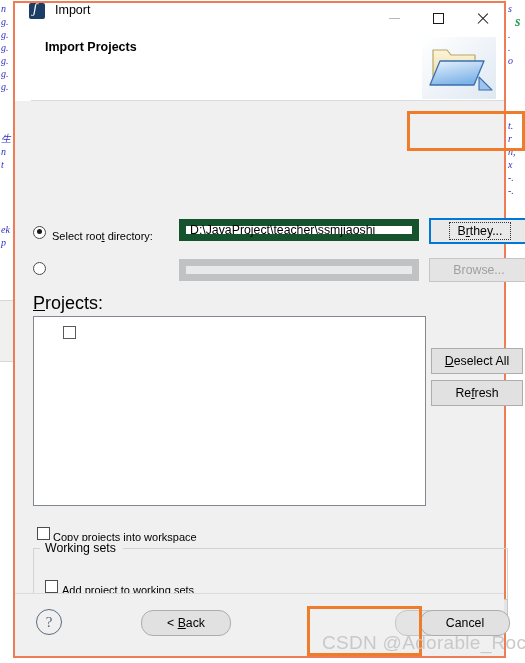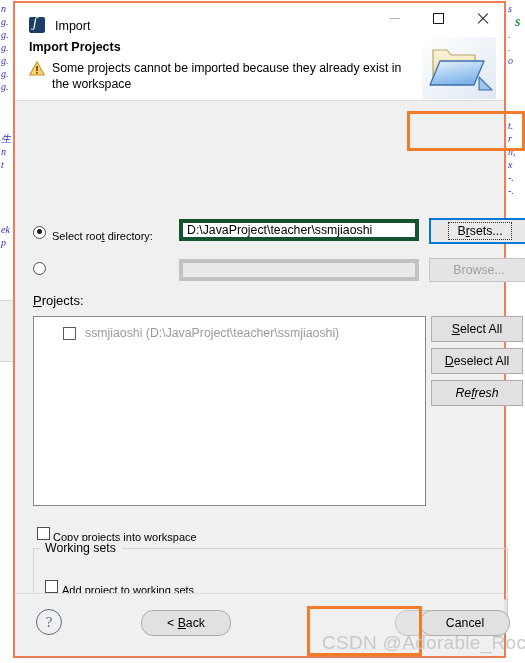--- a/index.html
+++ b/index.html
@@ -77,21 +77,21 @@
     display: flex;
     flex-direction: column;
   }
 
   
   #titlebar {
     height: 30px;
     min-height: 30px;
     background: #ffffff;
     display: flex;
-    align-items: flex-end;
+    align-items: flex-start;
     position: relative;
   }
   #app-icon {
     width: 16px;
     height: 16px;
     margin-left: 14px;
     background: #1b3d66;
     border-radius: 2px;
     position: relative;
     flex: none;
@@ -154,20 +154,21 @@
   .glyph-close::after  { transform: rotate(-45deg); }
 
   
   #header {
     position: relative;
     background: #ffffff;
     padding: 6px 16px 8px 0;
     border-bottom: 1px solid #dcdcdc;
     min-height: 68px;
     box-sizing: border-box;
+    margin-left: 16px;
   }
   #header-title {
     font-size: 12.5px;
     font-weight: bold;
     margin: 1px 0 6px 14px;
     color: #000000;
   }
   #header-msg-row {
     display: flex;
     align-items: flex-start;
@@ -236,21 +237,21 @@
     color: #000000;
     white-space: nowrap;
     margin-top: 8px;
   }
   .mn { text-decoration: underline; }
 
   
   .textfield {
     height: 22px;
     background: #ffffff;
-    border: 4px solid #14532d;
+    border: 7px solid #14532d;
     box-sizing: border-box;
     display: flex;
     align-items: center;
     padding-left: 4px;
     font-size: 12.3px;
     color: #000000;
   }
   .textfield.disabled {
     background: #e9e9e9;
     border-color: #c0c2c4;
@@ -492,30 +493,20 @@
         <div class="glyph-max"></div>
       </div>
       <div class="win-btn">
         <div class="glyph-close"></div>
       </div>
     </div>
   </div>
 
   <div id="header">
     <div id="header-title">Import Projects</div>
-    <div id="header-msg-row">
-      <div id="warn-icon">
-        <svg width="16" height="15" viewBox="0 0 16 15">
-          <path d="M8 0.8 L15.3 14 L0.7 14 Z" fill="#fbd46b" stroke="#c8922a" stroke-width="1.1" stroke-linejoin="round"></path>
-          <rect x="7.2" y="5" width="1.6" height="5" fill="#5a4412"></rect>
-          <rect x="7.2" y="11" width="1.6" height="1.7" fill="#5a4412"></rect>
-        </svg>
-      </div>
-      <div id="header-msg">Some projects cannot be imported because they already exist in the workspace</div>
-    </div>
     <div id="folder-icon">
       <svg width="74" height="62" viewBox="0 0 74 62">
         <defs>
           <linearGradient id="bgGrad" x1="0" y1="0" x2="1" y2="1">
             <stop offset="0" stop-color="#ffffff"></stop>
             <stop offset="1" stop-color="#dfe8f2"></stop>
           </linearGradient>
           <linearGradient id="backFold" x1="0" y1="0" x2="0" y2="1">
             <stop offset="0" stop-color="#fdf4d8"></stop>
             <stop offset="1" stop-color="#e9d8a4"></stop>
@@ -534,45 +525,41 @@
   </div>
 
   <div id="body">
 
     <div class="row" style="left:18px; top:121px;">
       <div class="radio checked"></div>
       <div class="radio-label"><span>Select roo</span><span class="mn">t</span><span> directory:</span></div>
     </div>
     <div class="textfield" style="position:absolute; left:164px; top:118px; width:240px;">D:\JavaProject\teacher\ssmjiaoshi</div>
     <div class="btn focused" style="position:absolute; left:414px; top:117px; width:102px; height:26px;">
-      <span class="focus-ring"><span>B</span><span class="mn">r</span><span>sets...</span></span>
+      <span class="focus-ring"><span>B</span><span class="mn">r</span><span>they...</span></span>
     </div>
 
     <div class="row" style="left:18px; top:161px;">
       <div class="radio"></div>
     </div>
     <div class="textfield disabled" style="position:absolute; left:164px; top:158px; width:240px;"></div>
     <div class="btn disabled" style="position:absolute; left:414px; top:157px; width:100px; height:24px;">Browse...</div>
 
-    <div style="position:absolute; left:18px; top:192px; font-size:13px;"><span class="mn">P</span><span>rojects:</span></div>
+    <div style="position:absolute; left:18px; top:192px; font-size:18px;"><span class="mn">P</span><span>rojects:</span></div>
 
     <div id="projects-listbox">
       <div id="project-item">
         <div class="cb"></div>
-        <div id="project-item-label">ssmjiaoshi (D:\JavaProject\teacher\ssmjiaoshi)</div>
-      </div>
-    </div>
-
-    <div class="btn" style="position:absolute; left:416px; top:215px; width:92px; height:26px;">
-        <span><span class="mn">S</span><span>elect All</span></span>
-      </div>
+      </div>
+    </div>
+
     <div class="btn" style="position:absolute; left:416px; top:247px; width:92px; height:26px;">
         <span><span class="mn">D</span><span>eselect All</span></span>
       </div>
-    <div class="btn" style="position:absolute; left:416px; top:279px; width:92px; height:26px;font-style:italic;">
+    <div class="btn" style="position:absolute; left:416px; top:279px; width:92px; height:26px;">
         <span><span>Re</span><span class="mn">f</span><span>resh</span></span>
       </div>
 
     <div class="row" style="left:22px; top:422px;">
       <div class="cb"></div>
       <div class="cb-label" style="margin-left:3px;"><span class="mn">C</span><span>opy projects into workspace</span></div>
     </div>
 
     <div id="ws-group-topline-left"></div>
     <div id="ws-group-topline-right"></div>

